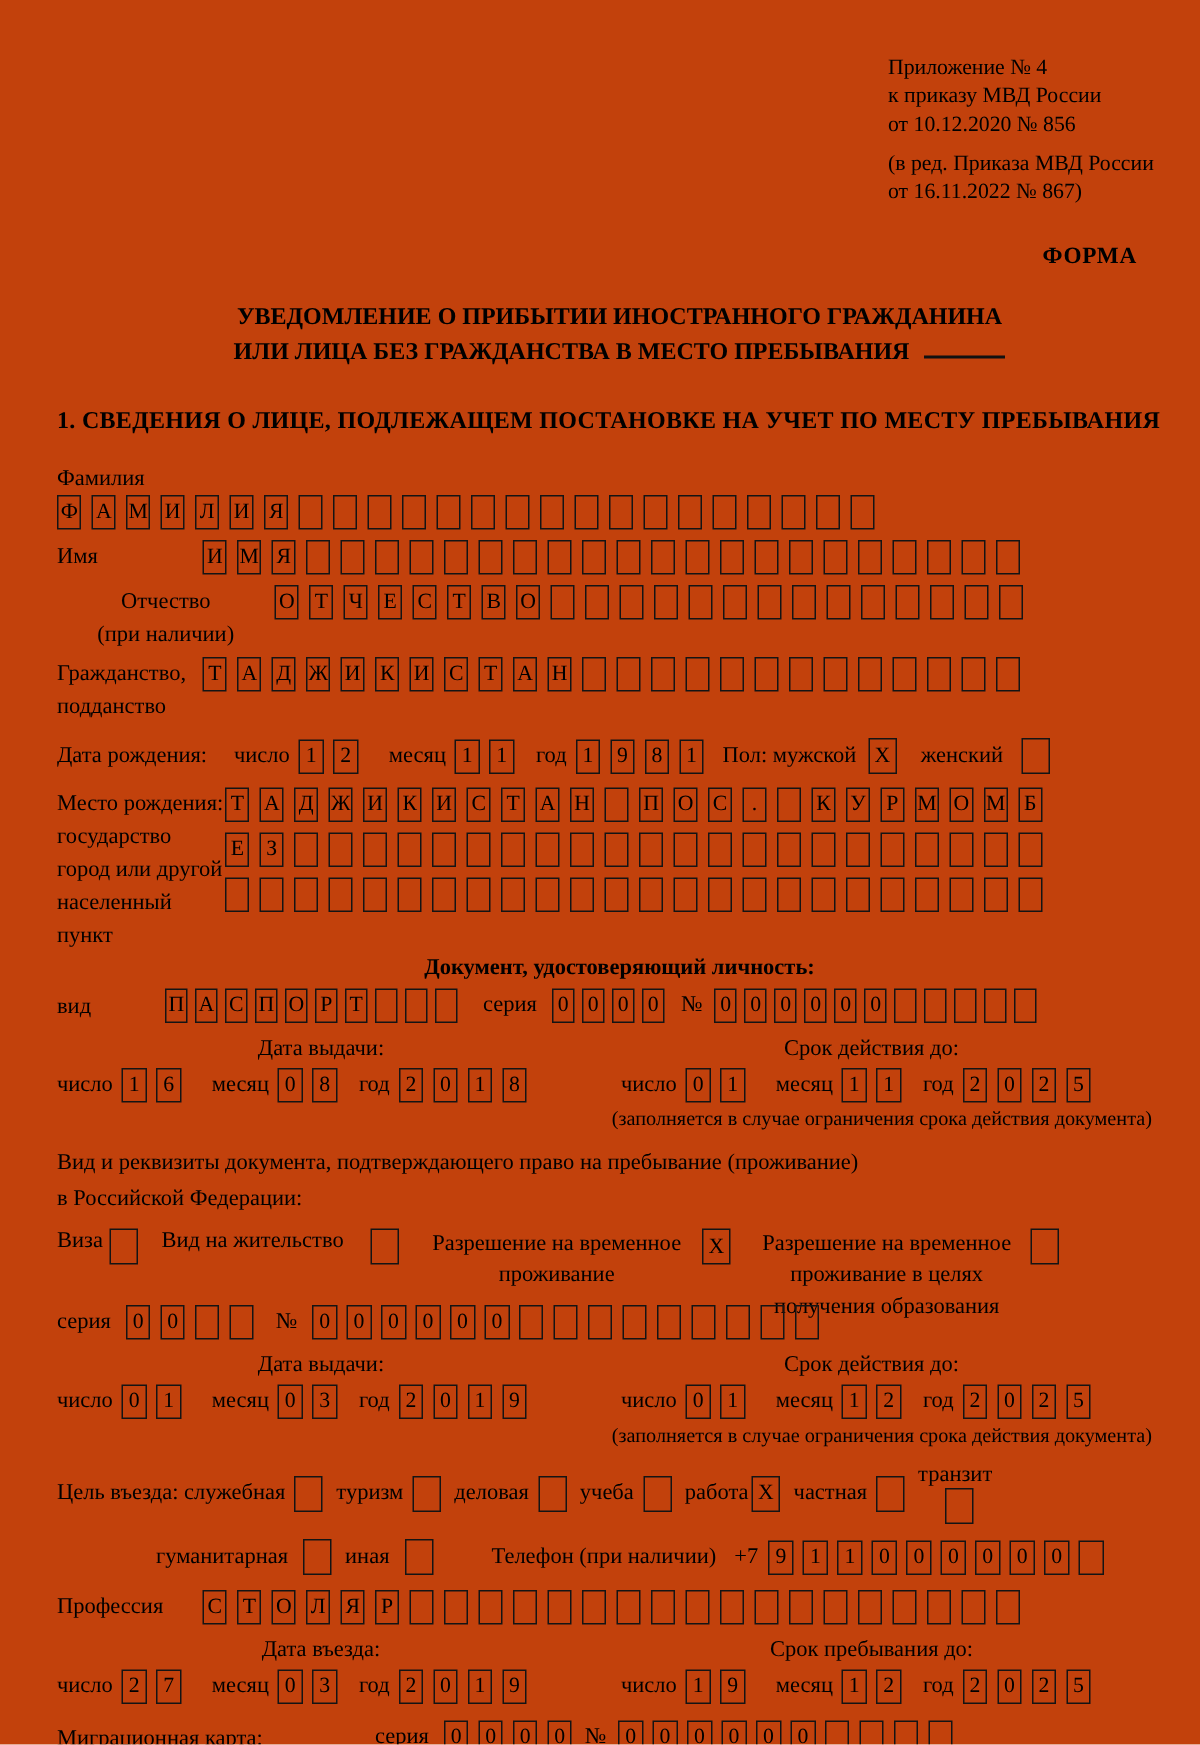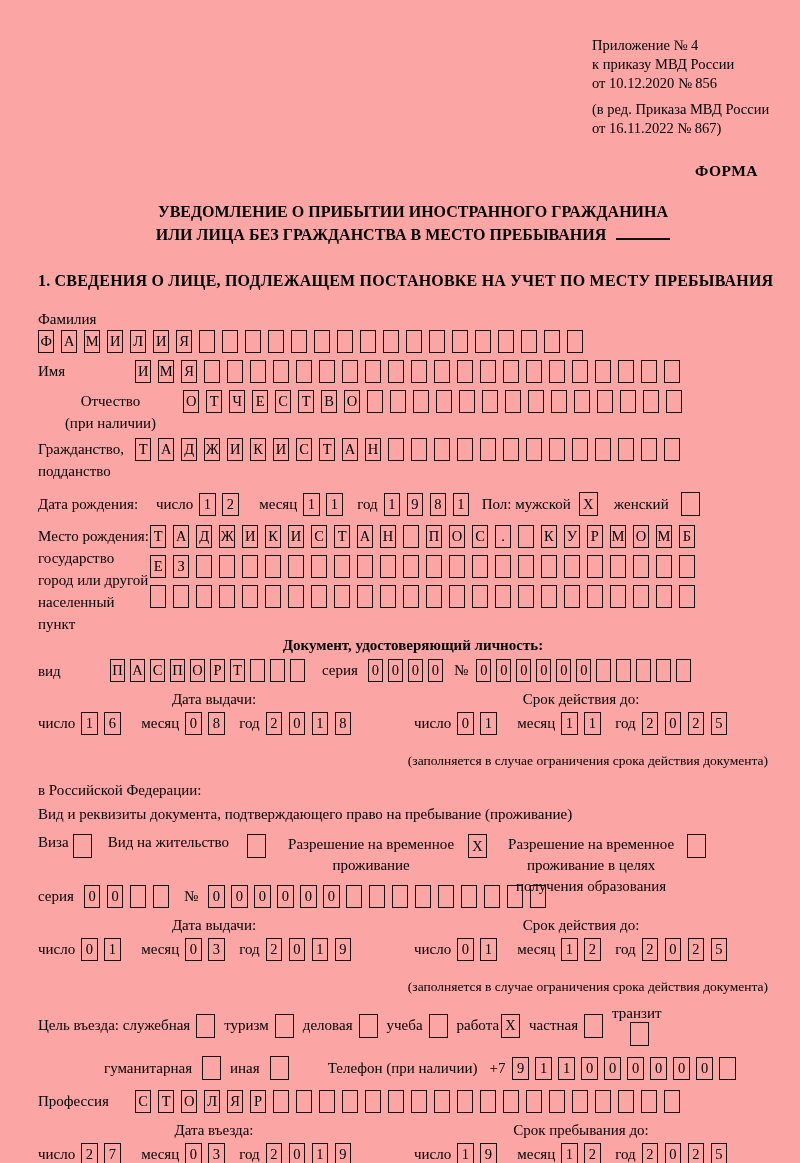--- a/index.html
+++ b/index.html
@@ -1,18 +1,18 @@
 <!DOCTYPE html>
 <html lang="ru"><head>
 <meta charset="utf-8">
 <style>
   * { margin:0; padding:0; box-sizing:border-box; }
   html,body { background:#fff; }
   body { width:800px; color:#000; font-family:"Liberation Serif", serif; font-size:15px; }
-  .page { width:800px; height:1163px; padding:36px 12px 8px 38px; overflow:hidden; background:#fca5a5; }
+  .page { width:800px; height:1163px; padding:36px 12px 8px 38px; overflow:hidden; background:#c2410c; }
 
   .hdr { margin-left:auto; width:196px; line-height:19px; font-size:14.5px; }
   .hdr .gap { margin-top:7px; }
   .forma { text-align:right; padding-right:30px; font-weight:bold; margin-top:24px; font-size:15.5px; letter-spacing:.5px; }
   .title { text-align:center; font-weight:bold; font-size:16px; margin-top:20px; line-height:23px; }
   .uline { display:inline-block; width:54px; border-bottom:2.2px solid #111; height:12px; margin-left:10px; }
   .sec { font-weight:bold; font-size:16px; margin-top:26px; letter-spacing:.2px; white-space:nowrap; }
 
   .row { display:flex; align-items:flex-start; margin-top:7px; }
   .vmid { align-items:center; }
@@ -29,21 +29,21 @@
   .stack > .cells { margin-top:0; }
   .stack .cells + .cells { margin-top:7px; }
 
   .twocol { display:flex; }
   .col-l { width:352px; flex:none; }
   .col-r { flex:1; padding-left:24px; padding-right:40px; }
   .thead { text-align:center; margin-top:9px; }
   .dgroup { display:flex; align-items:center; }
   .dlbl { margin-right:6px; }
   .dlbl.sp { margin-left:14px; }
-  .note { text-align:right; padding-right:20px; font-size:13.5px; margin-top:18px; }
+  .note { text-align:right; padding-right:20px; font-size:13.5px; margin-top:3px; }
 
   .intro { margin-top:9px; line-height:24px; }
   .opts { display:flex; align-items:flex-start; margin-top:8px; }
   .opt { display:flex; align-items:flex-start; margin-right:16px; }
   .opt .cbox { margin-left:8px; }
   .optc { width:178px; text-align:center; line-height:21px; flex:none; }
   .opt2c { width:176px; text-align:center; line-height:21px; flex:none; }
 
   .popt { display:flex; align-items:center; margin-right:9px; }
   .popt .cbox { margin-left:6px; }
@@ -394,22 +394,22 @@
           <span class="cell">2</span>
           <span class="cell">0</span>
           <span class="cell">2</span>
           <span class="cell">5</span>
         </span>
     </div>
   </div>
   <div class="note">(заполняется в случае ограничения срока действия документа)</div>
 
   <div class="intro">
+    <div>Вид и реквизиты документа, подтверждающего право на пребывание (проживание)</div>
     <div>в Российской Федерации:</div>
-    <div>Вид и реквизиты документа, подтверждающего право на пребывание (проживание)</div>
   </div>
 
   <div class="opts">
     <div class="opt">
       <span>Виза</span>
       <span class="cbox" style="margin-left:4px;"></span>
     </div>
     <div class="opt">
       <span>Вид на жительство</span>
       <span class="cbox" style="margin-left:18px;"></span>

